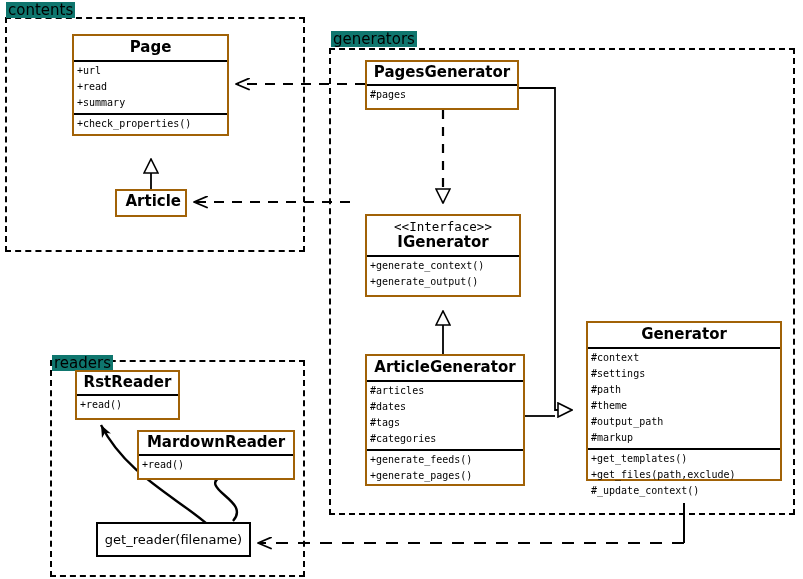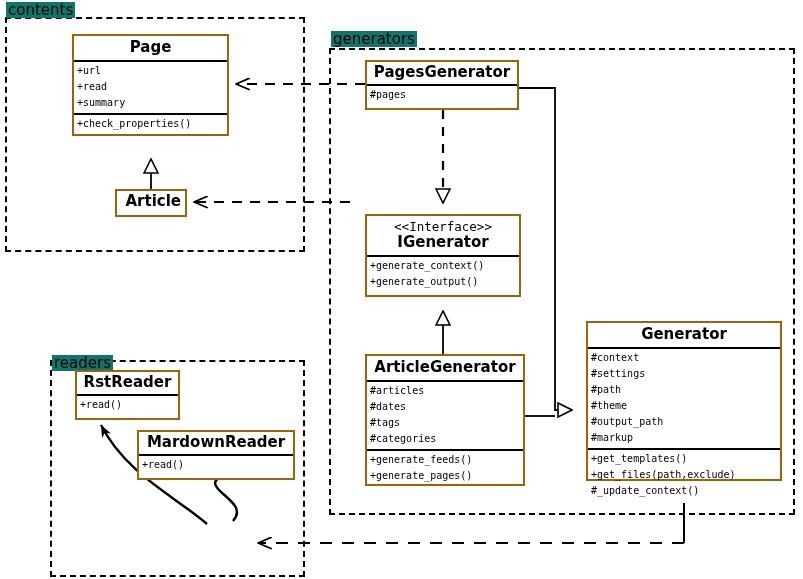--- a/index.html
+++ b/index.html
@@ -244,20 +244,23 @@
   </div>
 
   <div class="uml-class" style="left:137px; top:430px; width:158px; height:50px;">
     <div class="uml-name" style="padding:2px 4px 3px 4px;">MardownReader</div>
     <div class="uml-sep"></div>
     <div class="uml-compartment">
       <div>+read()</div>
     </div>
   </div>
 
+  <div class="plain-box" style="left:96px; top:522px; width:155px; height:35px;">
+    <span>get_reader(filename)</span>
+  </div>
 
   <svg id="wires-top" viewBox="0 0 803 579" width="803" height="579">
     <defs>
       <marker id="openArrow2" markerWidth="15" markerHeight="13" refX="14" refY="6.5" orient="auto" markerUnits="userSpaceOnUse">
         <path d="M1,1 L14,6.5 L1,12" fill="none" stroke="#000" stroke-width="1.9" stroke-linecap="round" stroke-linejoin="round"></path>
       </marker>
     </defs>
 
     <g>
       <line x1="365" y1="84" x2="236" y2="84" stroke="#000" stroke-width="2.2" stroke-dasharray="10,8" marker-end="url(#openArrow2)"></line>

